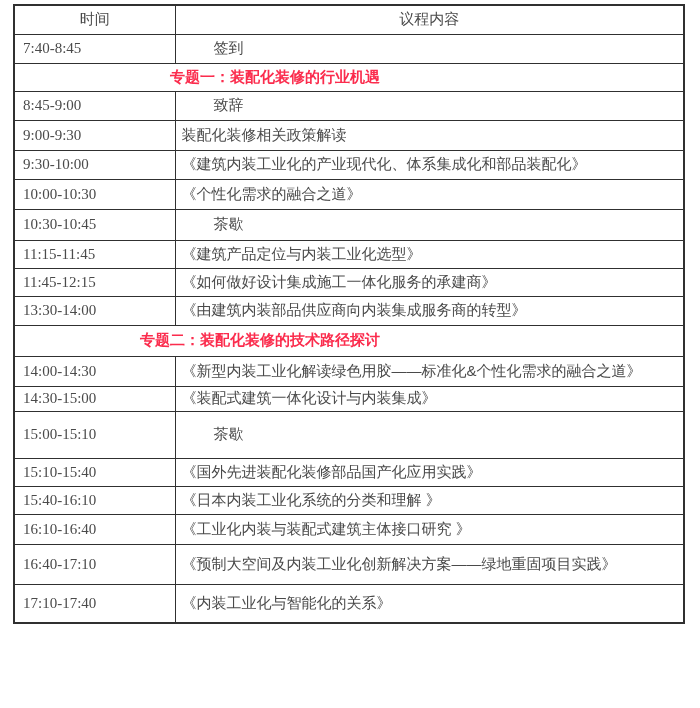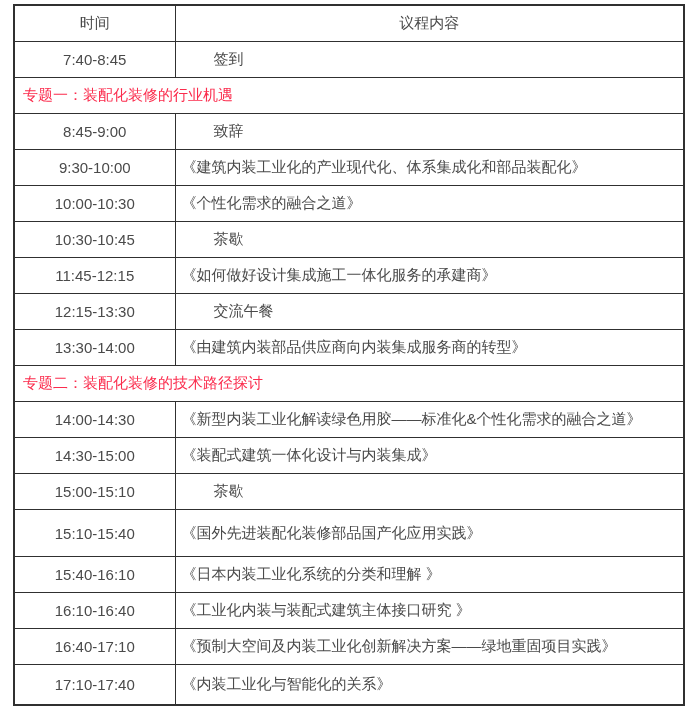--- a/index.html
+++ b/index.html
@@ -18,43 +18,44 @@
     border-collapse: collapse;
     table-layout: fixed;
     width: 672px;
     border: 2px solid var(--border-color, #303030);
     color: var(--text-color, #4a4a4a);
     font-size: 15px;
   }
   col.time-col { width: 161px; }
   th, td {
     border: 1px solid var(--border-color, #303030);
-    padding: 8px;
+    padding: 0;
     vertical-align: middle;
     overflow: hidden;
     white-space: nowrap;
   }
   thead tr { height: 29px; }
   th {
     font-weight: 400;
     text-align: center;
   }
   td.time {
-    text-align: center;
+    text-align: left;
     padding-left: 8px;
+    font-family: Liberation Serif, serif;
   }
   td.content {
     text-align: left;
     padding-left: 6px;
   }
   td.content.indent { padding-left: 38px; margin-left: 19px; }
   td.section {
     color: var(--section-color, #fb2c4d);
-    font-weight: 400;
-    text-align: left;
+    font-weight: 700;
+    text-align: right;
     padding-right: 303px;
   }
   
   tbody tr { height: 29px; }
   tbody tr:nth-child(2)  { height: 28px; } 
   tbody tr:nth-child(4)  { height: 30px; }
   tbody tr:nth-child(6)  { height: 30px; margin-left: 24px; }
   tbody tr:nth-child(7)  { height: 31px; }
   tbody tr:nth-child(8)  { height: 28px; }
   tbody tr:nth-child(9)  { height: 28px; }
@@ -91,38 +92,42 @@
     <td class="content indent">签到</td>
   </tr>
         <tr>
     <td class="section" colspan="2">专题一：装配化装修的行业机遇</td>
   </tr>
         <tr>
     <td class="time">8:45-9:00</td>
     <td class="content indent">致辞</td>
   </tr>
         <tr>
+    <td class="time">9:00-9:30</td>
+    <td class="content">装配化装修相关政策解读</td>
+  </tr>
+        <tr>
     <td class="time">9:30-10:00</td>
     <td class="content">《建筑内装工业化的产业现代化、体系集成化和部品装配化》</td>
   </tr>
         <tr>
     <td class="time">10:00-10:30</td>
     <td class="content">《个性化需求的融合之道》</td>
   </tr>
         <tr>
     <td class="time">10:30-10:45</td>
     <td class="content indent">茶歇</td>
   </tr>
         <tr>
+    <td class="time">11:15-11:45</td>
+    <td class="content">《建筑产品定位与内装工业化选型》</td>
+  </tr>
+        <tr>
     <td class="time">11:45-12:15</td>
     <td class="content">《如何做好设计集成施工一体化服务的承建商》</td>
-  </tr>
-        <tr>
-    <td class="time">12:15-13:30</td>
-    <td class="content indent">交流午餐</td>
   </tr>
         <tr>
     <td class="time">13:30-14:00</td>
     <td class="content">《由建筑内装部品供应商向内装集成服务商的转型》</td>
   </tr>
         <tr>
     <td class="section" colspan="2">专题二：装配化装修的技术路径探讨</td>
   </tr>
         <tr>
     <td class="time">14:00-14:30</td>

